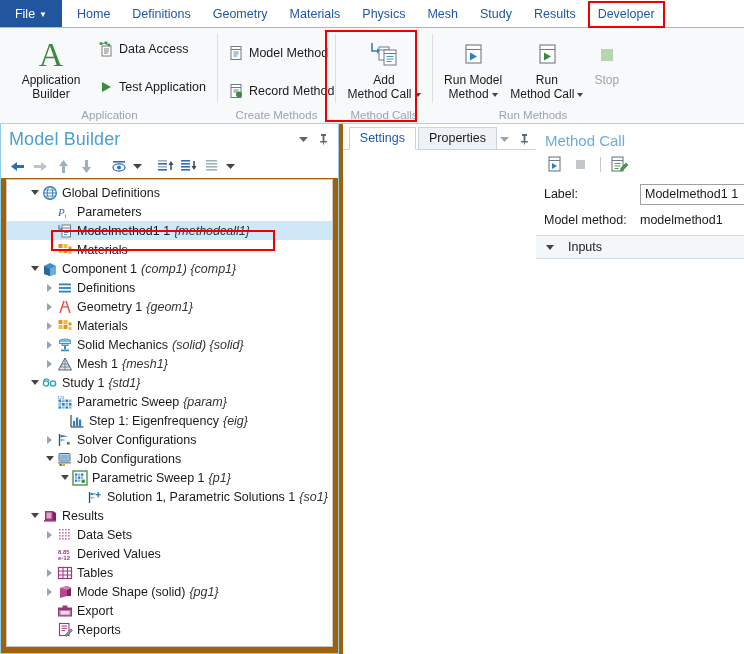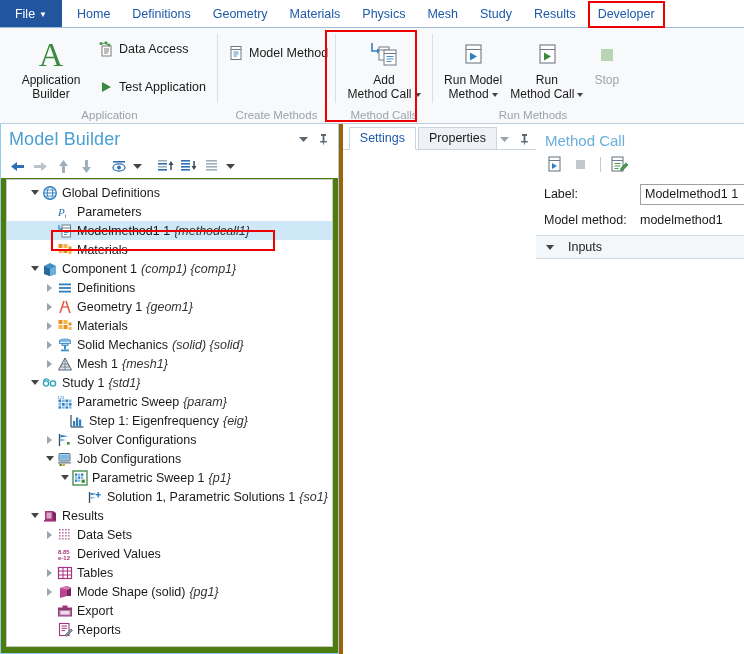--- a/index.html
+++ b/index.html
@@ -171,21 +171,21 @@
 
   
   .main {
     position: relative;
     display: flex;
     height: 654px;
   }
   
   .mb-panel {
     width: 370px;
-    background: #4d7c0f;
+    background: #a16207;
     border: 1px solid #8fcdea;
     border-left: 1px solid #8fcdea;
     border-top: none;
     display: flex;
     flex-direction: column;
   }
   .mb-header {
     height: 30px;
     display: flex;
     align-items: center;
@@ -466,20 +466,32 @@
             <span class="sglyph">
               <svg width="16" height="16" viewBox="0 0 16 16">
                 <rect x="3" y="1.5" width="10" height="13" fill="#fff" stroke="#6f7b86" stroke-width="1"></rect>
                 <line x1="3" y1="4.5" x2="13" y2="4.5" stroke="#6f7b86"></line>
                 <line x1="5.5" y1="7" x2="10.5" y2="7" stroke="#4a90c4"></line>
                 <line x1="5.5" y1="9" x2="10.5" y2="9" stroke="#4a90c4"></line>
                 <line x1="5.5" y1="11" x2="9" y2="11" stroke="#4a90c4"></line>
               </svg>
             </span>
             <span>Model Method</span>
+          </div>
+          <div class="small-btn">
+            <span class="sglyph">
+              <svg width="16" height="16" viewBox="0 0 16 16">
+                <rect x="3" y="1.5" width="10" height="13" fill="#fff" stroke="#6f7b86" stroke-width="1"></rect>
+                <line x1="3" y1="4.5" x2="13" y2="4.5" stroke="#6f7b86"></line>
+                <line x1="5.5" y1="7" x2="10.5" y2="7" stroke="#6f7b86"></line>
+                <line x1="5.5" y1="9" x2="10.5" y2="9" stroke="#6f7b86"></line>
+                <circle cx="11" cy="11.5" r="3" fill="#3c8a3f"></circle>
+              </svg>
+            </span>
+            <span>Record Method</span>
           </div>
         </div>
       </div>
       <div class="rgroup-title">Create Methods</div>
     </div>
 
     <div class="rgroup-sep"></div>
 
     <div class="rgroup" style="width:96px">
       <div class="rgroup-body" style="justify-content:center">

